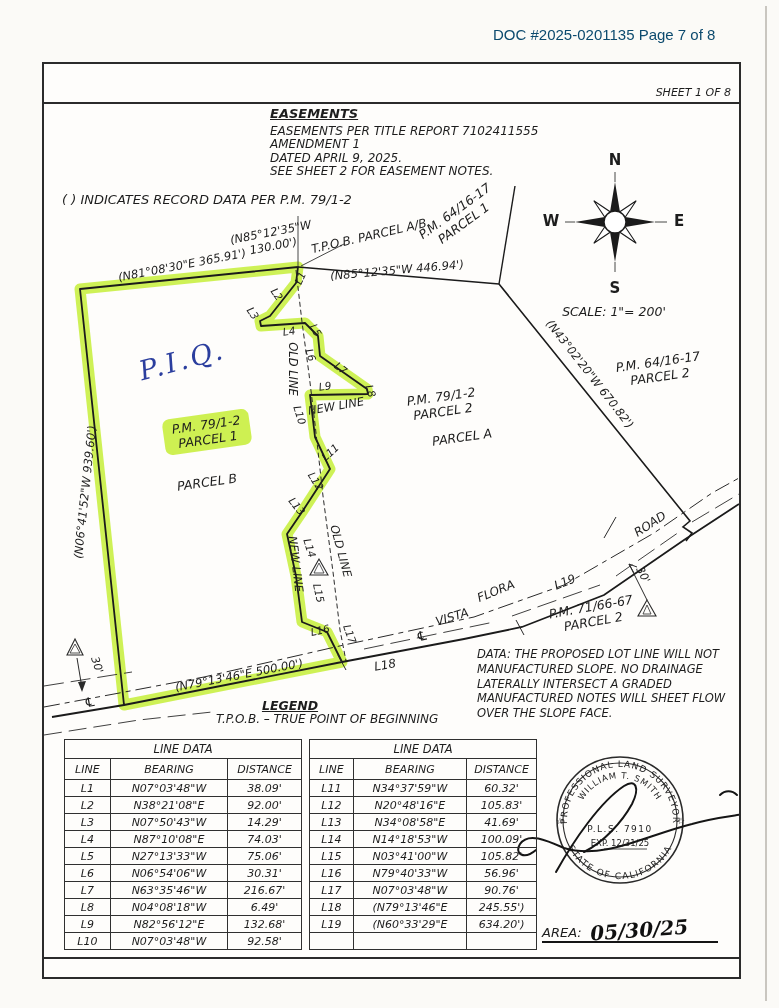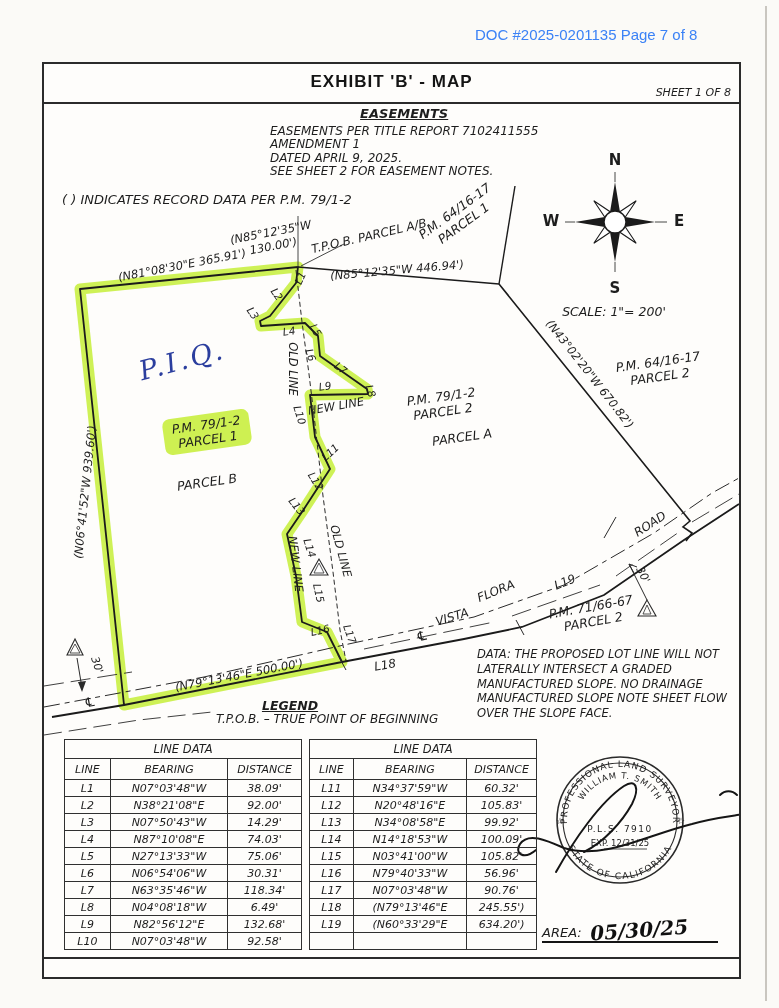--- a/index.html
+++ b/index.html
@@ -1,33 +1,33 @@
 <!DOCTYPE html>
 <html><head>
 <meta charset="utf-8">
 <style>
   html,body{margin:0;padding:0;background:#fdfcfa;}
   .page{position:relative;width:779px;height:1008px;background:#fbfaf7;overflow:hidden;
         font-family:"DejaVu Sans",sans-serif;color:#1d1d1d;}
-  .doc-header{position:absolute;left:475px;top:26px;font:15px "Liberation Sans",sans-serif;color:#3b82f6;}
+  .doc-header{position:absolute;left:493px;top:26px;font:15px "Liberation Sans",sans-serif;color:#0c4a6e;}
   .scan-line{position:absolute;left:765px;top:6px;width:2px;height:995px;background:#c9c6c0;}
   .sheet{position:absolute;left:42px;top:62px;width:695px;height:913px;border:2px solid #2b2b2b;background:#fefdfb;}
   .title-band{position:absolute;left:0;top:0;right:0;height:38px;border-bottom:2px solid #2b2b2b;}
   .sheet-title{position:absolute;left:0;right:0;top:8px;text-align:center;
         font:bold 17px "Liberation Sans",sans-serif;letter-spacing:1px;color:#141414;}
   .sheet-note{position:absolute;right:8px;bottom:3px;font:italic 11px "DejaVu Sans",sans-serif;}
   .map-svg{position:absolute;left:0;top:0;width:695px;height:913px;}
   .ml{position:absolute;white-space:nowrap;font:italic 11px "DejaVu Sans",sans-serif;color:#1d1d1d;}
   .bl{font-size:11.5px;}
   .ll{font-size:10.5px;}
   .pl{font-size:12.5px;text-align:center;line-height:1.2;}
   .pl span{display:block;}
   .compass-letter{font:600 15px "DejaVu Sans",sans-serif;}
   .eas{position:absolute;left:226px;top:43px;font:italic 12px "DejaVu Sans",sans-serif;line-height:13.6px;}
-  .eas .eas-head{text-align:center;font-weight:bold;font-size:13px;margin-bottom:4px;}
+  .eas .eas-head{text-align:left;font-weight:bold;font-size:13px;margin-bottom:4px;}
   .u{text-decoration:underline;}
   .record-note{position:absolute;left:18px;top:128px;font:italic 13px "DejaVu Sans",sans-serif;}
   .scale-label{position:absolute;left:570px;top:247px;transform:translate(-50%,-50%);
         font:italic 12.5px "DejaVu Sans",sans-serif;white-space:nowrap;}
   .piq{position:absolute;left:138px;top:296px;transform:translate(-50%,-50%) rotate(-15deg);
         font:italic 27px "DejaVu Serif",serif;color:#2b3e9e;letter-spacing:3px;white-space:nowrap;}
   .hl-label{background:rgba(201,238,63,.9);padding:3px 9px;border-radius:7px;}
   .note-block{position:absolute;left:433px;top:583px;width:272px;font:italic 11.5px "DejaVu Sans",sans-serif;line-height:14.8px;}
   .legend-head{position:absolute;left:200px;top:634px;width:92px;text-align:center;
         font:bold italic 12.5px "DejaVu Sans",sans-serif;}
@@ -45,21 +45,20 @@
 </style>
 </head>
 <body>
 
 <div class="page">
   <div class="doc-header">DOC #2025-0201135  Page 7 of 8</div>
   <div class="scan-line"></div>
 
   <div class="sheet">
     <div class="title-band">
-      <div class="sheet-title">EXHIBIT 'B' - MAP</div>
       <div class="sheet-note">SHEET 1 OF 8</div>
     </div>
 
     <svg class="map-svg" viewBox="0 0 695 913">
 
       <path d="M36,225 L254,203 L252,219 L226,252 L216,257 L217,262 L261,259 L274,272 L276,292 L323,325 L324,330 L266,331 L271,373 L286,405 L258,448 L243,470 L252,512 L258,558 L283,568 L298,598 L80,641 Z" fill="none" stroke="#c6ee38" stroke-width="11" stroke-opacity="0.85" stroke-linejoin="round" stroke-linecap="round"></path>
       <path d="M36,225 L254,203 L252,219 L226,252 L216,257 L217,262 L261,259 L274,272 L276,292 L323,325 L324,330 L266,331 L271,373 L286,405 L258,448 L243,470 L252,512 L258,558 L283,568 L298,598 L80,641 Z" fill="none" stroke="#1b1b1b" stroke-width="1.8" stroke-linejoin="round"></path>
 
       <path d="M254,203 L455,220" fill="none" stroke="#1b1b1b" stroke-width="1.6"></path>
       <path d="M455,220 L471,122" fill="none" stroke="#1b1b1b" stroke-width="1.4"></path>
@@ -210,23 +209,23 @@
     <div class="ml ll" style="left:253px;top:442px;transform:translate(-50%,-50%) rotate(52deg)">L13</div>
     <div class="ml ll" style="left:266px;top:484px;transform:translate(-50%,-50%) rotate(72deg)">L14</div>
     <div class="ml ll" style="left:275px;top:529px;transform:translate(-50%,-50%) rotate(78deg)">L15</div>
     <div class="ml ll" style="left:276px;top:566px;transform:translate(-50%,-50%) rotate(-12deg)">L16</div>
     <div class="ml ll" style="left:306px;top:570px;transform:translate(-50%,-50%) rotate(70deg)">L17</div>
     <div class="ml ll" style="left:341px;top:601px;transform:translate(-50%,-50%) rotate(-10deg);font-size:12px">L18</div>
     <div class="ml ll" style="left:521px;top:518px;transform:translate(-50%,-50%) rotate(-22deg);font-size:12px">L19</div>
 
     <div class="note-block">
       <div>DATA:  THE PROPOSED LOT LINE WILL NOT</div>
+      <div>MANUFACTURED SLOPE. NO DRAINAGE</div>
       <div>LATERALLY INTERSECT A GRADED</div>
-      <div>MANUFACTURED SLOPE. NO DRAINAGE</div>
-      <div>MANUFACTURED SLOPE NOTE SHEET FLOW</div>
+      <div>MANUFACTURED NOTES WILL SHEET FLOW</div>
       <div>OVER THE SLOPE FACE.</div>
     </div>
 
     <div class="legend-head"><span class="u">LEGEND</span></div>
     <div class="legend-tpob">T.P.O.B.  –  TRUE POINT OF BEGINNING</div>
 
     <table class="ltable" style="left:20px;top:675px;width:238px">
       <colgroup>
           <col style="width:46px">
           <col style="width:118px">
@@ -269,21 +268,21 @@
             <td>75.06'</td>
           </tr>
         <tr>
             <td>L6</td>
             <td>N06°54'06"W</td>
             <td>30.31'</td>
           </tr>
         <tr>
             <td>L7</td>
             <td>N63°35'46"W</td>
-            <td>118.34'</td>
+            <td>216.67'</td>
           </tr>
         <tr>
             <td>L8</td>
             <td>N04°08'18"W</td>
             <td>6.49'</td>
           </tr>
         <tr>
             <td>L9</td>
             <td>N82°56'12"E</td>
             <td>132.68'</td>
@@ -319,21 +318,21 @@
             <td>60.32'</td>
           </tr>
         <tr>
             <td>L12</td>
             <td>N20°48'16"E</td>
             <td>105.83'</td>
           </tr>
         <tr>
             <td>L13</td>
             <td>N34°08'58"E</td>
-            <td>99.92'</td>
+            <td>41.69'</td>
           </tr>
         <tr>
             <td>L14</td>
             <td>N14°18'53"W</td>
             <td>100.09'</td>
           </tr>
         <tr>
             <td>L15</td>
             <td>N03°41'00"W</td>
             <td>105.82'</td>

